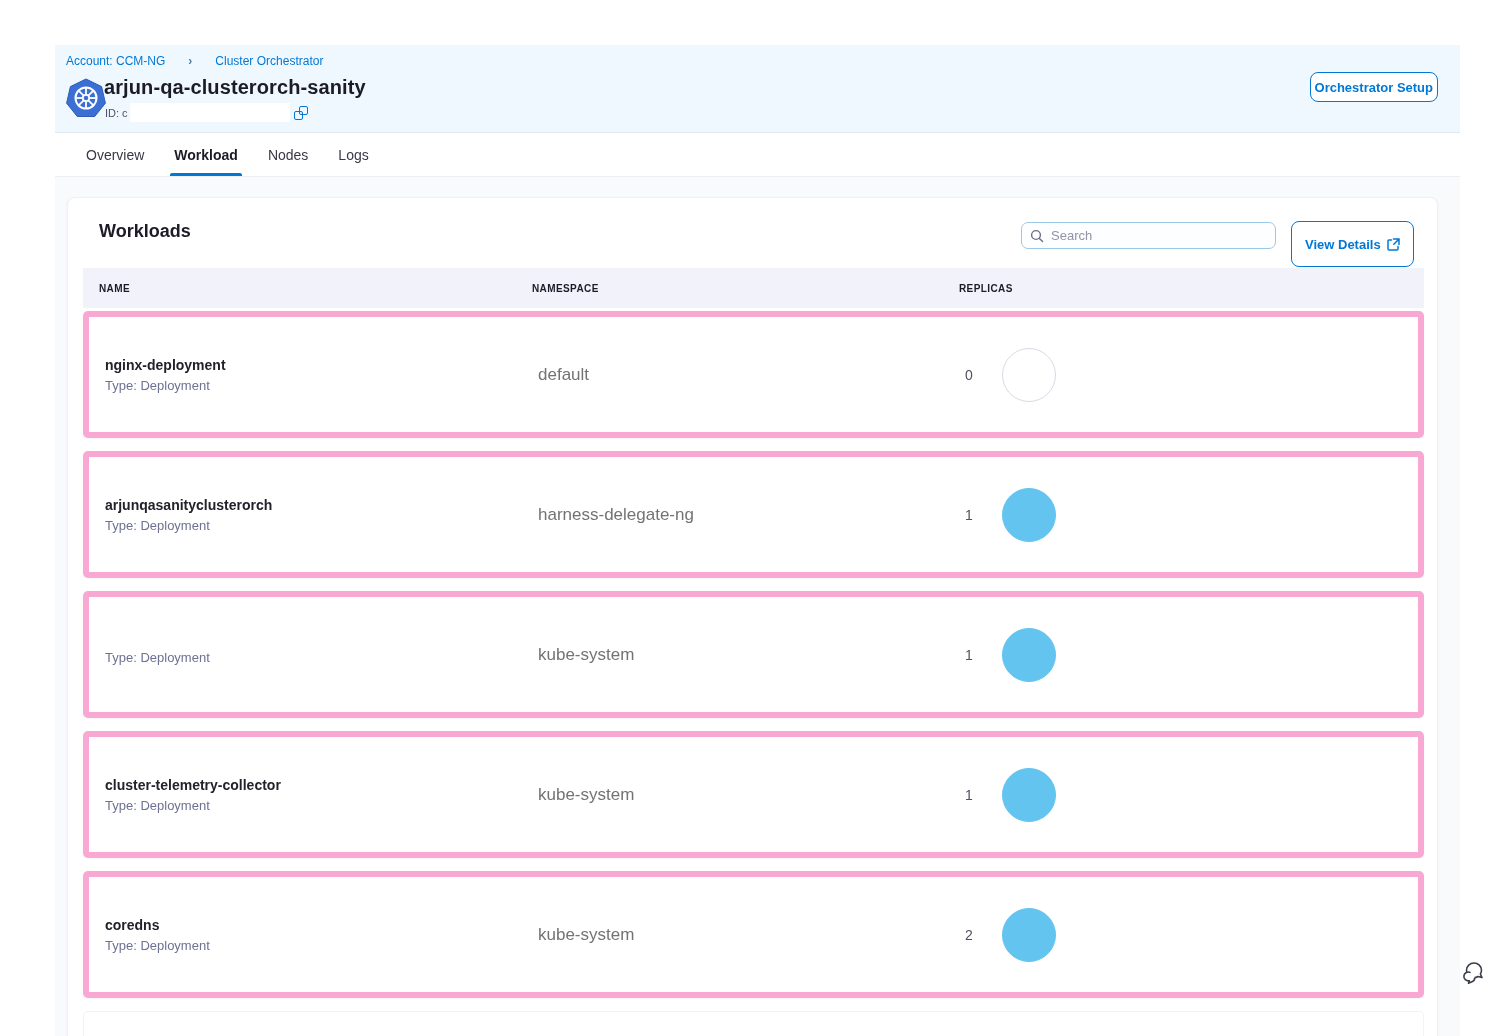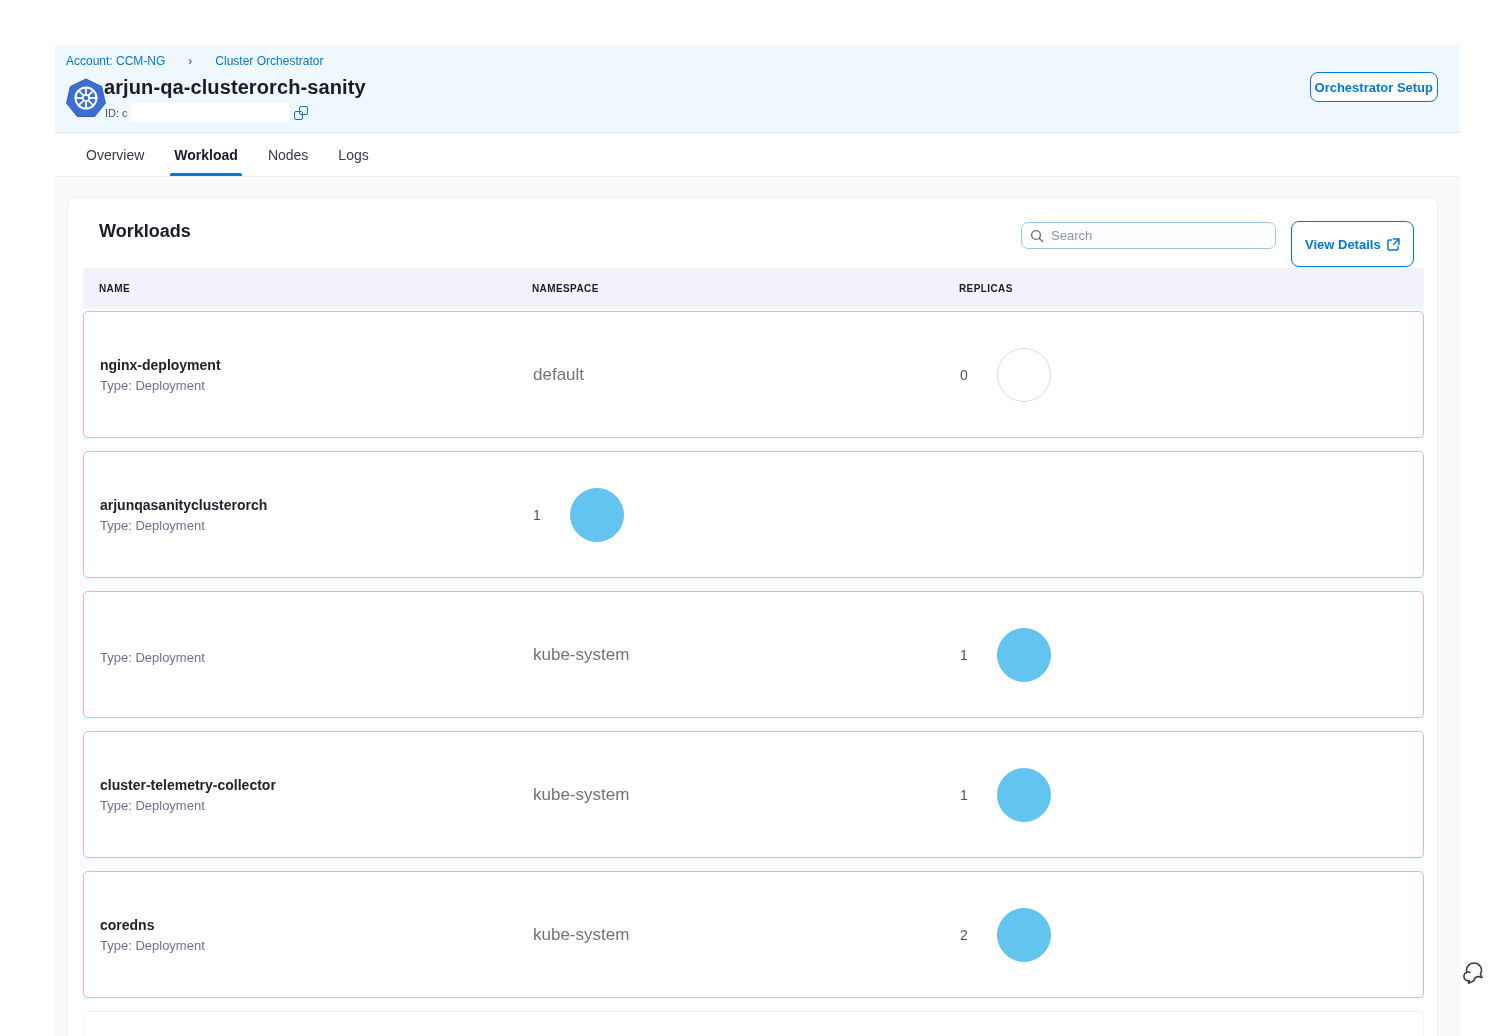--- a/index.html
+++ b/index.html
@@ -61,21 +61,21 @@
     background: #ffffff; border: 1.5px solid #0278D5; border-radius: 8px; color: #0278D5;
     font-size: 13px; font-weight: bold; font-family: inherit; cursor: pointer;
     display: inline-flex; align-items: center; gap: 6px; }
 
   
   .table-area { position: absolute; left: 15px; top: 70px; width: 1341px; }
   .thead { display: grid; grid-template-columns: 433px 427px 1fr; align-items: center;
     height: 40px; background: #F2F2FA; padding-left: 16px; margin-bottom: 3px; }
   .th { font-size: 10px; font-weight: bold; color: #1C1C28; letter-spacing: 0.4px; }
   .row-card { display: grid; grid-template-columns: 433px 427px 1fr; align-items: center;
-    height: 127px; background: #ffffff; border: 1px solid #f9a8d4; border-radius: 5px;
+    height: 127px; background: #ffffff; border: 6px solid #f9a8d4; border-radius: 5px;
     padding-left: 16px; margin-bottom: 13px; box-shadow: 0 1px 2px rgba(40,41,61,0.04);
     cursor: pointer; }
   .wl-name { font-size: 14px; font-weight: bold; color: #22222A; }
   .wl-type { font-size: 13px; color: #6E7191; margin-top: 5px; }
   .wl-namespace { font-size: 17px; color: #737373; }
   .replicas-cell { display: flex; align-items: center; }
   .replicas-count { font-size: 14px; color: #4F5162; min-width: 12px; }
   .replica-circle { width: 54px; height: 54px; border-radius: 50%; margin-left: 25px; }
   .replica-circle.empty { background: #ffffff; border: 1px solid #D9DAE5; }
   .replica-circle.filled { background: #63C4EF; border: 1px solid #63C4EF; }
@@ -174,20 +174,21 @@
       <span class="replicas-count">0</span>
       <span class="replica-circle empty"></span>
     </div>
   </div>
 
   <div class="row-card">
     <div>
       <div class="wl-name">arjunqasanityclusterorch</div>
       <div class="wl-type">Type: Deployment</div>
     </div>
+    <div class="wl-namespace">harness-delegate-ng</div>
     <div class="replicas-cell">
       <span class="replicas-count">1</span>
       <span class="replica-circle filled"></span>
     </div>
   </div>
 
   <div class="row-card">
     <div>
       <div class="wl-type">Type: Deployment</div>
     </div>

